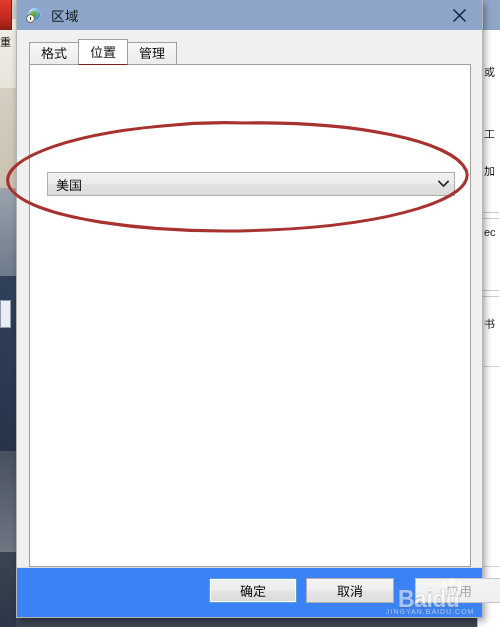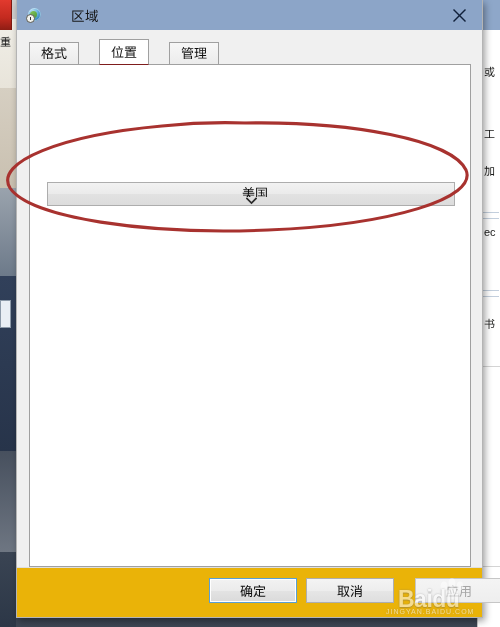--- a/index.html
+++ b/index.html
@@ -117,21 +117,20 @@
     box-sizing: border-box;
     box-shadow: 2px 3px 7px rgba(0,0,0,0.38);
   }
 
   .titlebar {
     position: relative;
     height: 30px;
     background: #8ca5c8;
     display: flex;
     align-items: center;
-    gap: 20px;
   }
   .title-icon {
     width: 16px; height: 16px;
     margin-left: 9px;
     position: relative;
     flex: none;
   }
   .title-icon .globe {
     position: absolute;
     left: 2px; top: 1px;
@@ -183,21 +182,20 @@
   .close-btn svg { display:block; }
 
   
   .tabstrip {
     position: relative;
     height: 26px;
     margin: 9px 0 0 12px;
     display: flex;
     align-items: flex-end;
     z-index: 3;
-    gap: 21px;
   }
   .tab {
     height: 23px;
     line-height: 22px;
     padding: 0 11px;
     margin-right: -1px;
     font-size: 13px;
     color: #101010;
     background: linear-gradient(180deg,#f7f7f7 0%, #ececec 100%);
     border: 1px solid #a0a0a0;
@@ -237,30 +235,29 @@
 
   .field-label {
     position: absolute;
     left: 17px; top: 93px;
     font-size: 13px;
     color: #0d0d0d;
   }
 
   .combo {
     position: absolute;
-    left: 17px; top: 117px;
+    left: 17px; top: 107px;
     width: 408px;
     height: 24px;
     box-sizing: border-box;
     border: 1px solid #adadad;
     background: linear-gradient(180deg,#f2f2f2 0%, #ebebeb 48%, #e2e2e2 49%, #dcdcdc 100%);
     display: flex;
     align-items: center;
     cursor: default;
-    flex-direction: column;
   }
   .combo-value {
     margin-left: 8px;
     font-size: 13px;
     color: #0b0b0b;
     flex: 1;
     overflow: hidden;
     white-space: nowrap;
   }
   .combo-arrow {
@@ -268,21 +265,21 @@
     display: flex;
     align-items: center;
     justify-content: center;
   }
 
   
   .footer {
     position: absolute;
     left: 0; right: 0; bottom: 0;
     height: 49px;
-    background: #eab308;
+    background: #3b82f6;
     border-top: 1px solid #dfdfdf;
   }
   .btn {
     position: absolute;
     top: 10px;
     height: 25px;
     width: 88px;
     box-sizing: border-box;
     background: linear-gradient(180deg,#f4f4f4 0%, #ededed 50%, #e6e6e6 51%, #dedede 100%);
     border: 1px solid #aeaeae;

